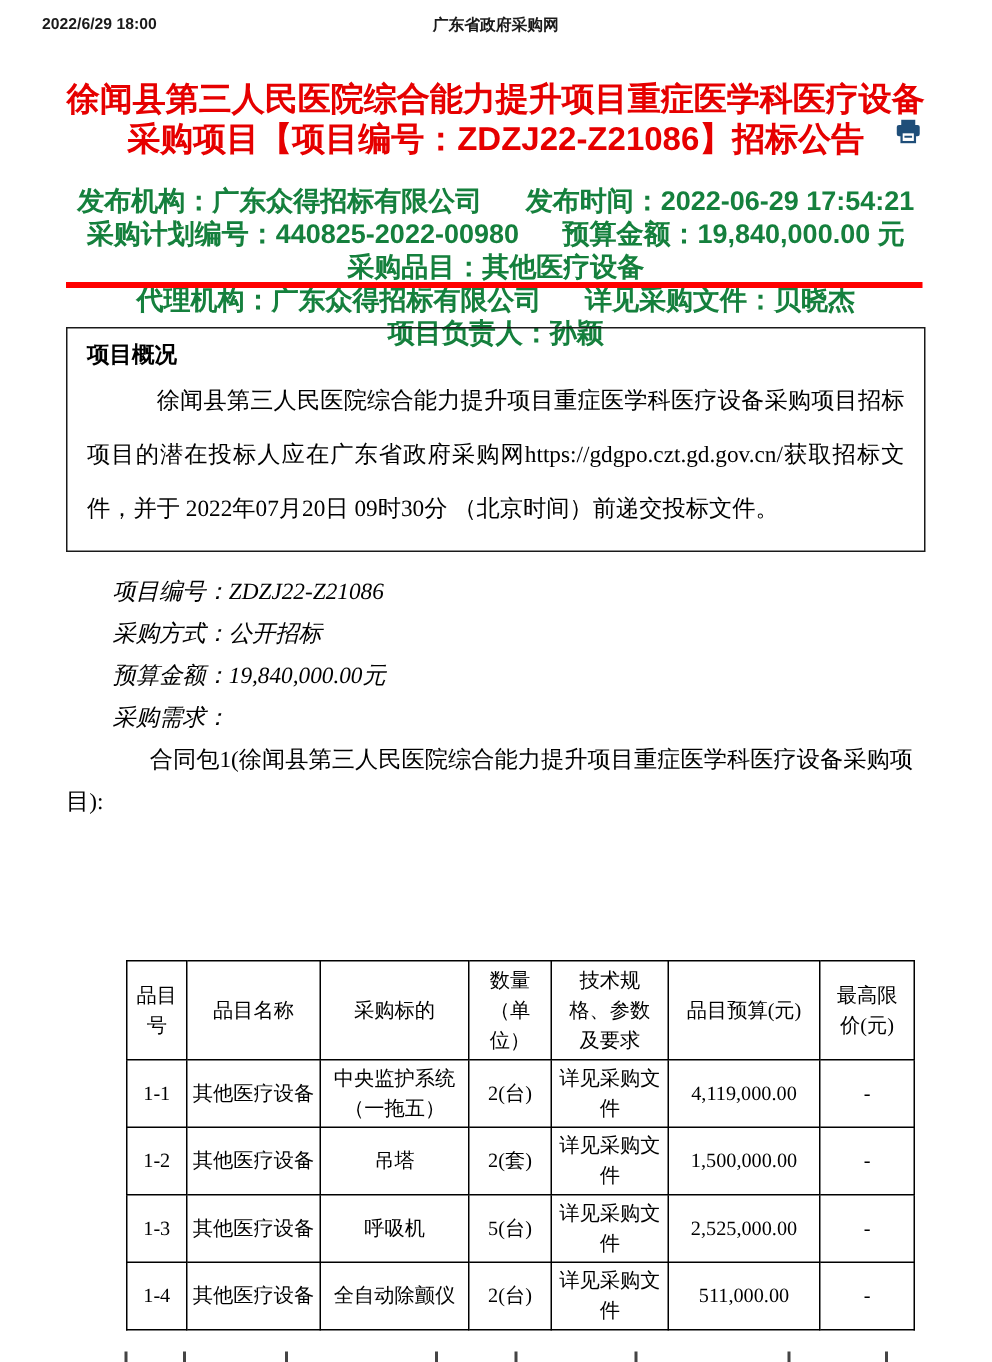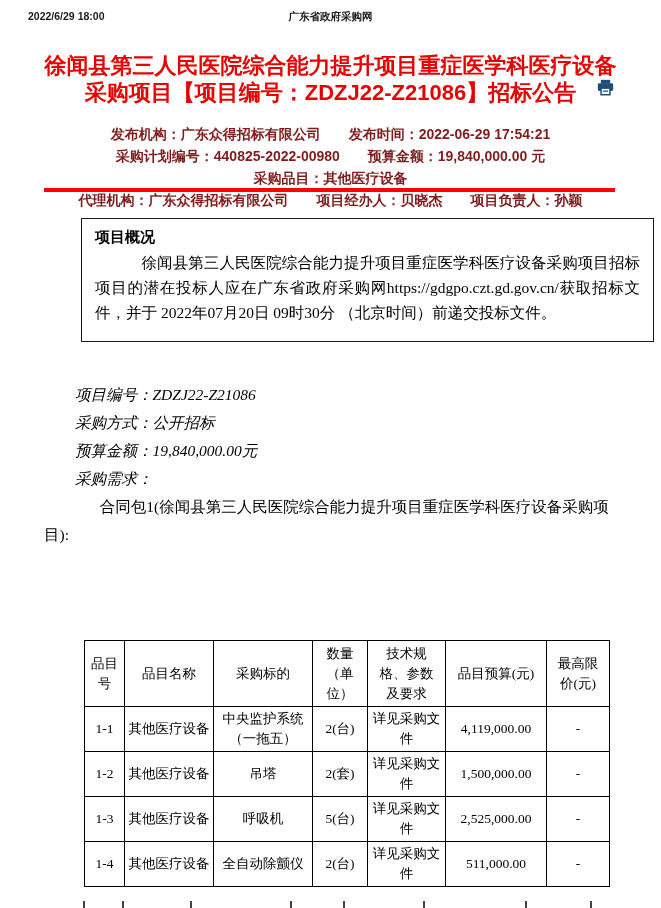--- a/index.html
+++ b/index.html
@@ -28,34 +28,34 @@
   .print-btn{
     position:absolute; top:79px; left:597px; width:17px; height:17px;
     border:none; background:transparent; padding:0; cursor:pointer; line-height:0;
   }
   .print-btn svg{ width:17px; height:17px; display:block; }
 
   
   .meta{
     position:absolute; top:123px; left:30px; width:601px; text-align:center;
     font-family:"Liberation Sans","DejaVu Sans",sans-serif;
-    font-weight:bold; font-size:14px; line-height:22px; color:#7f1d1d;
+    font-weight:bold; font-size:18px; line-height:22px; color:#15803d;
   }
   .meta span{ display:inline-block; margin:0 12px; white-space:nowrap; }
 
   .rule{ position:absolute; top:188px; left:44px; width:571px; height:4px; background:#ff0000; }
 
   
   .overview{
     position:absolute; top:218px; left:44px; width:573px; min-height:124px;
-    border:1.5px solid #1a1a1a; padding:7px 13px 9px;margin-left:37px;
+    border:1.5px solid #1a1a1a; padding:7px 13px 9px;
   }
   .overview .ov-label{ font-weight:bold; font-size:15px; line-height:23px; }
   .overview p{
-    font-size:15.5px; line-height:25px; text-indent:3em;
+    font-size:15.5px; line-height:36px; text-indent:3em;
     text-align:justify; margin-top:1px; word-break:break-all;
   }
 
   .sec-heading{
     position:absolute; top:356px; left:55px;
     font-size:16.5px; font-weight:bold; line-height:24px;
   }
 
   .content{
     position:absolute; top:381px; left:44px; width:568px;
@@ -111,21 +111,21 @@
       <span>发布机构：广东众得招标有限公司</span>
       <span>发布时间：2022-06-29 17:54:21</span>
     </div>
     <div>
       <span>采购计划编号：440825-2022-00980</span>
       <span>预算金额：19,840,000.00 元</span>
       <span>采购品目：其他医疗设备</span>
     </div>
     <div>
       <span>代理机构：广东众得招标有限公司</span>
-      <span>项目经办人：贝晓杰</span>
+      <span>详见采购文件：贝晓杰</span>
       <span>项目负责人：孙颖</span>
     </div>
   </div>
 
   <div class="rule"></div>
 
   <div class="overview">
     <div class="ov-label">项目概况</div>
     <p>徐闻县第三人民医院综合能力提升项目重症医学科医疗设备采购项目招标项目的潜在投标人应在广东省政府采购网https://gdgpo.czt.gd.gov.cn/获取招标文件，并于 2022年07月20日 09时30分 （北京时间）前递交投标文件。</p>
   </div>

